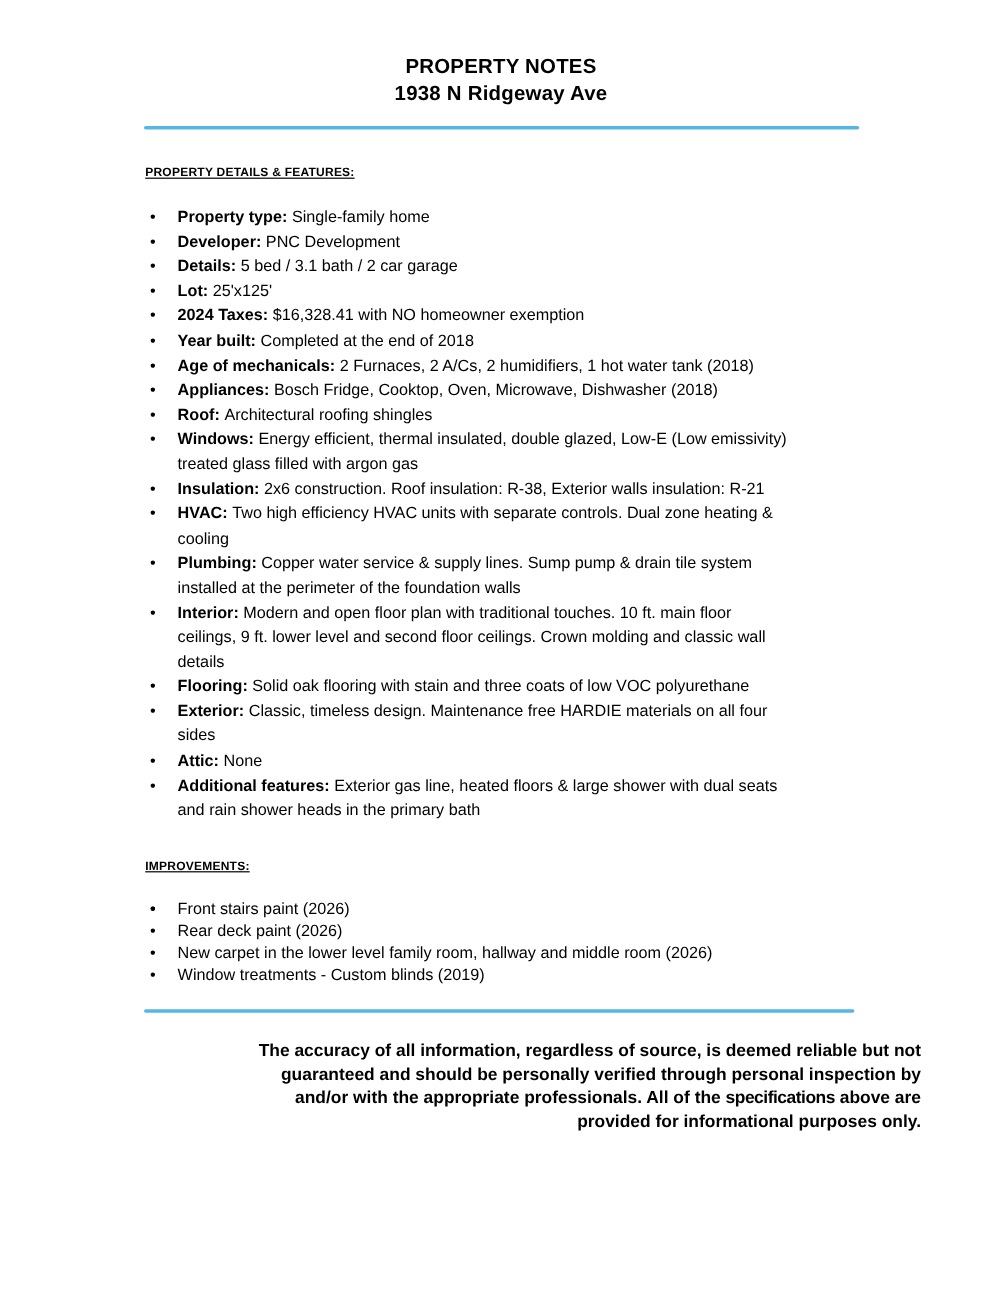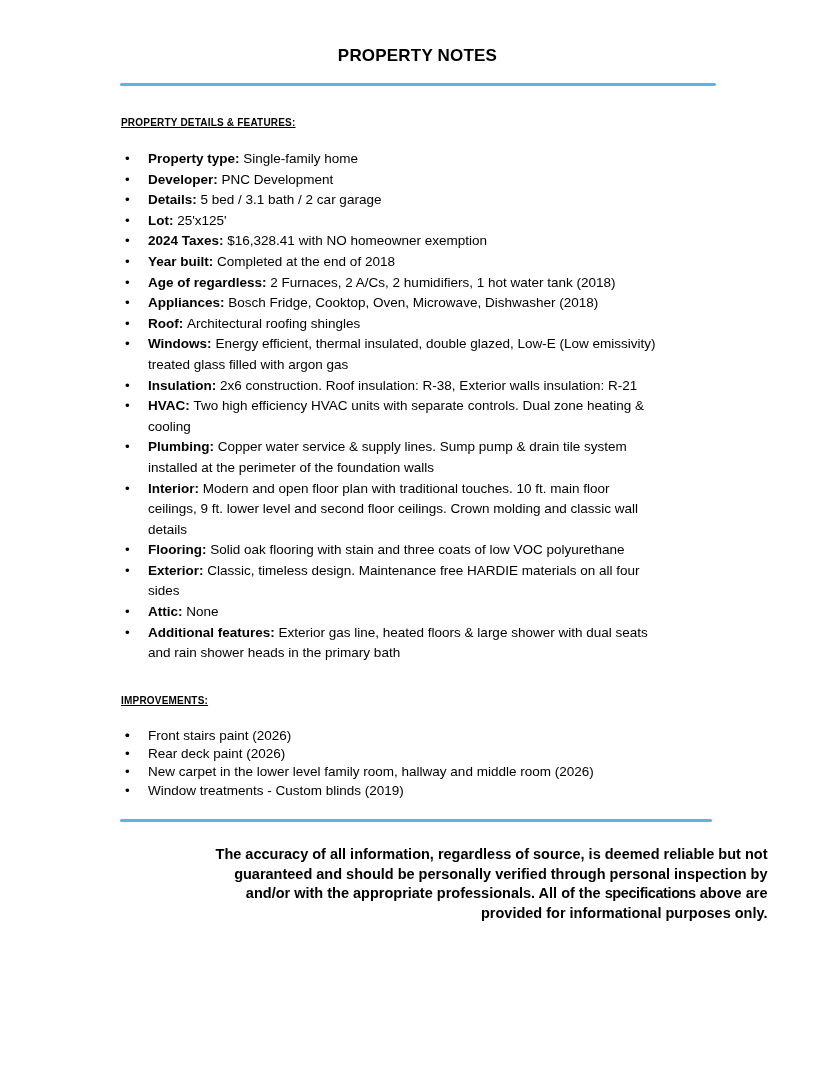--- a/index.html
+++ b/index.html
@@ -78,36 +78,37 @@
   .footer span { white-space: pre-wrap; }
   .spec-word { letter-spacing: -0.4px; }
 </style>
 </head>
 <body>
 
 <div class="page">
 
   <div class="title-block">
     <div>PROPERTY NOTES</div>
+    <div>1938 N Ridgeway Ave</div>
   </div>
 
   <div class="rule rule-top" style="background: rgb(86, 182, 228);"></div>
 
   <div class="content">
 
     <div class="section-heading">PROPERTY DETAILS &amp; FEATURES:</div>
 
     <ul class="bullet-list details-list">
         <li><span class="dot">•</span><span class="lbl">Property type: </span><span class="item-text">Single-family home</span></li>
         <li><span class="dot">•</span><span class="lbl">Developer: </span><span class="item-text">PNC Development</span></li>
         <li><span class="dot">•</span><span class="lbl">Details: </span><span class="item-text">5 bed / 3.1 bath / 2 car garage</span></li>
         <li><span class="dot">•</span><span class="lbl">Lot: </span><span class="item-text">25'x125'</span></li>
         <li><span class="dot">•</span><span class="lbl">2024 Taxes: </span><span class="item-text">$16,328.41 with NO homeowner exemption</span></li>
         <li><span class="dot">•</span><span class="lbl">Year built: </span><span class="item-text">Completed at the end of 2018</span></li>
-        <li><span class="dot">•</span><span class="lbl">Age of regardless: </span><span class="item-text">2 Furnaces, 2 A/Cs, 2 humidifiers, 1 hot water tank (2018)</span></li>
+        <li><span class="dot">•</span><span class="lbl">Age of mechanicals: </span><span class="item-text">2 Furnaces, 2 A/Cs, 2 humidifiers, 1 hot water tank (2018)</span></li>
         <li><span class="dot">•</span><span class="lbl">Appliances: </span><span class="item-text">Bosch Fridge, Cooktop, Oven, Microwave, Dishwasher (2018)</span></li>
         <li><span class="dot">•</span><span class="lbl">Roof: </span><span class="item-text">Architectural roofing shingles</span></li>
         <li><span class="dot">•</span><span class="lbl">Windows: </span><span class="item-text">Energy efficient, thermal insulated, double glazed, Low-E (Low emissivity)
 treated glass filled with argon gas</span></li>
         <li><span class="dot">•</span><span class="lbl">Insulation: </span><span class="item-text">2x6 construction. Roof insulation: R-38, Exterior walls insulation: R-21</span></li>
         <li><span class="dot">•</span><span class="lbl">HVAC: </span><span class="item-text">Two high efficiency HVAC units with separate controls. Dual zone heating &amp;
 cooling</span></li>
         <li><span class="dot">•</span><span class="lbl">Plumbing: </span><span class="item-text">Copper water service &amp; supply lines. Sump pump &amp; drain tile system
 installed at the perimeter of the foundation walls</span></li>
         <li><span class="dot">•</span><span class="lbl">Interior: </span><span class="item-text">Modern and open floor plan with traditional touches. 10 ft. main floor

